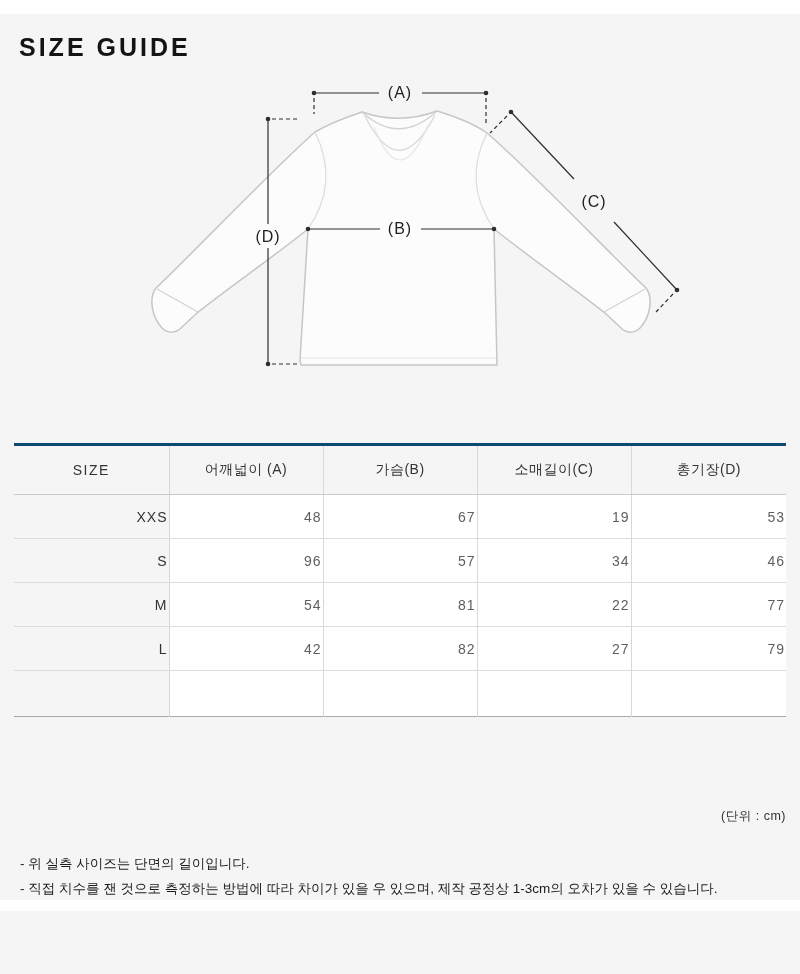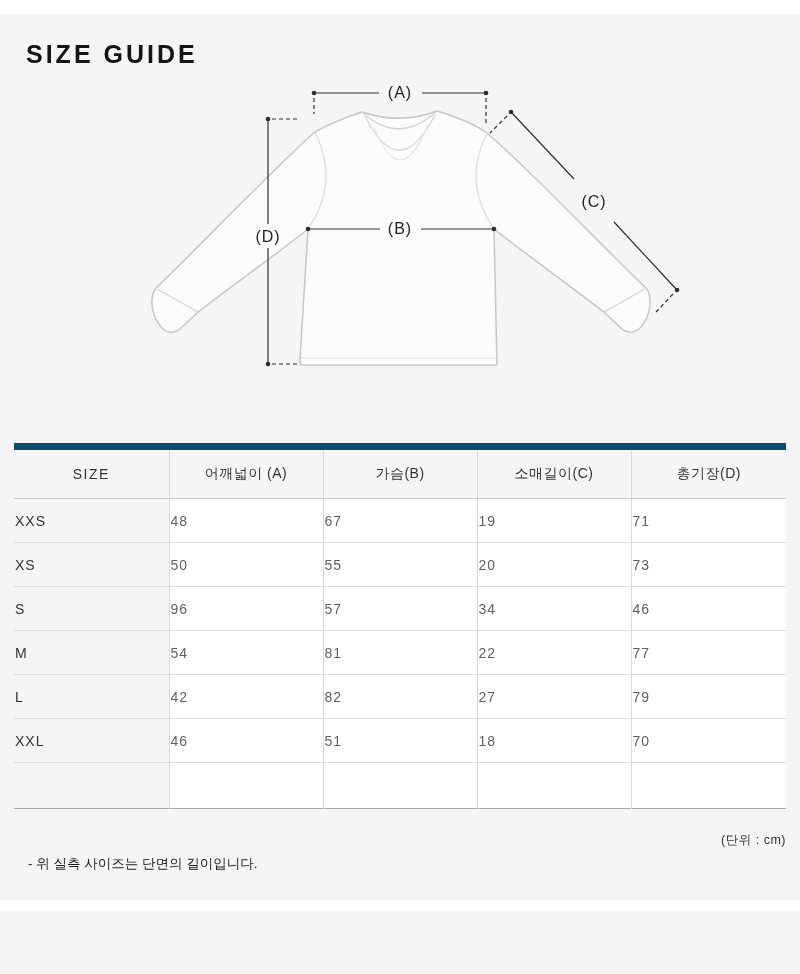--- a/index.html
+++ b/index.html
@@ -9,62 +9,62 @@
     -webkit-font-smoothing:antialiased;overflow:hidden;
   }
   .gray-section{
     position:absolute;left:0;top:14px;width:800px;height:960px;
     background:#f5f5f5;
   }
   .white-gap{
     position:absolute;left:0;top:900px;width:800px;height:11px;background:#ffffff;
   }
   .page-title{
-    position:absolute;left:14px;top:28px;margin:12px;
+    position:absolute;left:14px;top:28px;margin:5px;
     font-size:25px;font-weight:600;letter-spacing:3px;color:#141414;
   }
   .diagram-svg{
     position:absolute;left:0;top:75px;width:800px;height:340px;
   }
   .meas-label{
     font-size:16px;letter-spacing:1px;fill:#1f1f1f;
     font-family:"Liberation Sans","DejaVu Sans",sans-serif;
   }
   table.size-table{
     position:absolute;left:14px;top:443px;width:772px;
     border-collapse:collapse;table-layout:fixed;
-    border-top:7px solid #0c4a6e;border-bottom:1px solid #a8a8a8;
+    border-top:3px solid #0c4a6e;border-bottom:1px solid #a8a8a8;
     font-size:14px;
   }
   table.size-table col:nth-child(1){width:155px;}
   table.size-table col:nth-child(2){width:154px;}
   table.size-table col:nth-child(3){width:154px;}
   table.size-table col:nth-child(4){width:154px;}
   table.size-table col:nth-child(5){width:155px;}
   table.size-table th{
     height:46px;font-weight:400;color:#333;letter-spacing:.5px;
     background:transparent;border-bottom:1px solid #c9c9c9;
     border-left:1px solid #d8d8d8;text-align:center;vertical-align:middle;
   }
   table.size-table th:first-child{border-left:none;letter-spacing:1.5px;}
   table.size-table td{
-    height:41px;text-align:left;vertical-align:middle;
+    height:41px;text-align:right;vertical-align:middle;
     background:#ffffff;color:#5f5f5f;letter-spacing:1px;
     border-bottom:1px solid #dcdcdc;border-left:1px solid #d8d8d8;
   }
   table.size-table td.size-col{
     background:transparent;color:#333;border-left:none;letter-spacing:1px;
   }
   table.size-table tr:last-child td{border-bottom:none;height:43px;}
   .unit-note{
-    position:absolute;right:14px;top:832px;
+    position:absolute;right:14px;top:808px;
     font-size:12.5px;color:#333;letter-spacing:.5px;margin-left:24px;
   }
   .foot-notes{
-    position:absolute;left:28px;top:851px;width:772px;
+    position:absolute;left:20px;top:851px;width:772px;
     font-size:13.5px;color:#1c1c1c;line-height:25px;
   }
   .foot-notes div{white-space:nowrap;}
 </style>
 </head>
 <body>
 
 <div class="gray-section"></div>
 <div class="white-gap"></div>
 
@@ -156,28 +156,21 @@
       <th>소매길이(C)</th>
       <th>총기장(D)</th>
     </tr>
   </thead>
   <tbody>
       <tr>
         <td class="size-col">XXS</td>
         <td>48</td>
         <td>67</td>
         <td>19</td>
-        <td>71</td>
-      </tr>
-      <tr>
-        <td class="size-col">XS</td>
-        <td>50</td>
-        <td>55</td>
-        <td>20</td>
-        <td>73</td>
+        <td>53</td>
       </tr>
       <tr>
         <td class="size-col">S</td>
         <td>96</td>
         <td>57</td>
         <td>34</td>
         <td>46</td>
       </tr>
       <tr>
         <td class="size-col">M</td>
@@ -187,33 +180,27 @@
         <td>77</td>
       </tr>
       <tr>
         <td class="size-col">L</td>
         <td>42</td>
         <td>82</td>
         <td>27</td>
         <td>79</td>
       </tr>
       <tr>
-        <td class="size-col">XXL</td>
-        <td>46</td>
-        <td>51</td>
-        <td>18</td>
-        <td>70</td>
-      </tr>
-      <tr>
         <td class="size-col"></td>
         <td></td>
         <td></td>
         <td></td>
         <td></td>
       </tr>
     </tbody>
 </table>
 
 <div class="unit-note">(단위 : cm)</div>
 
 <div class="foot-notes">
   <div>- 위 실측 사이즈는 단면의 길이입니다.</div>
+  <div>- 직접 치수를 잰 것으로 측정하는 방법에 따라 차이가 있을 우 있으며, 제작 공정상 1-3cm의 오차가 있을 수 있습니다.</div>
 </div>
 
 </body></html>

